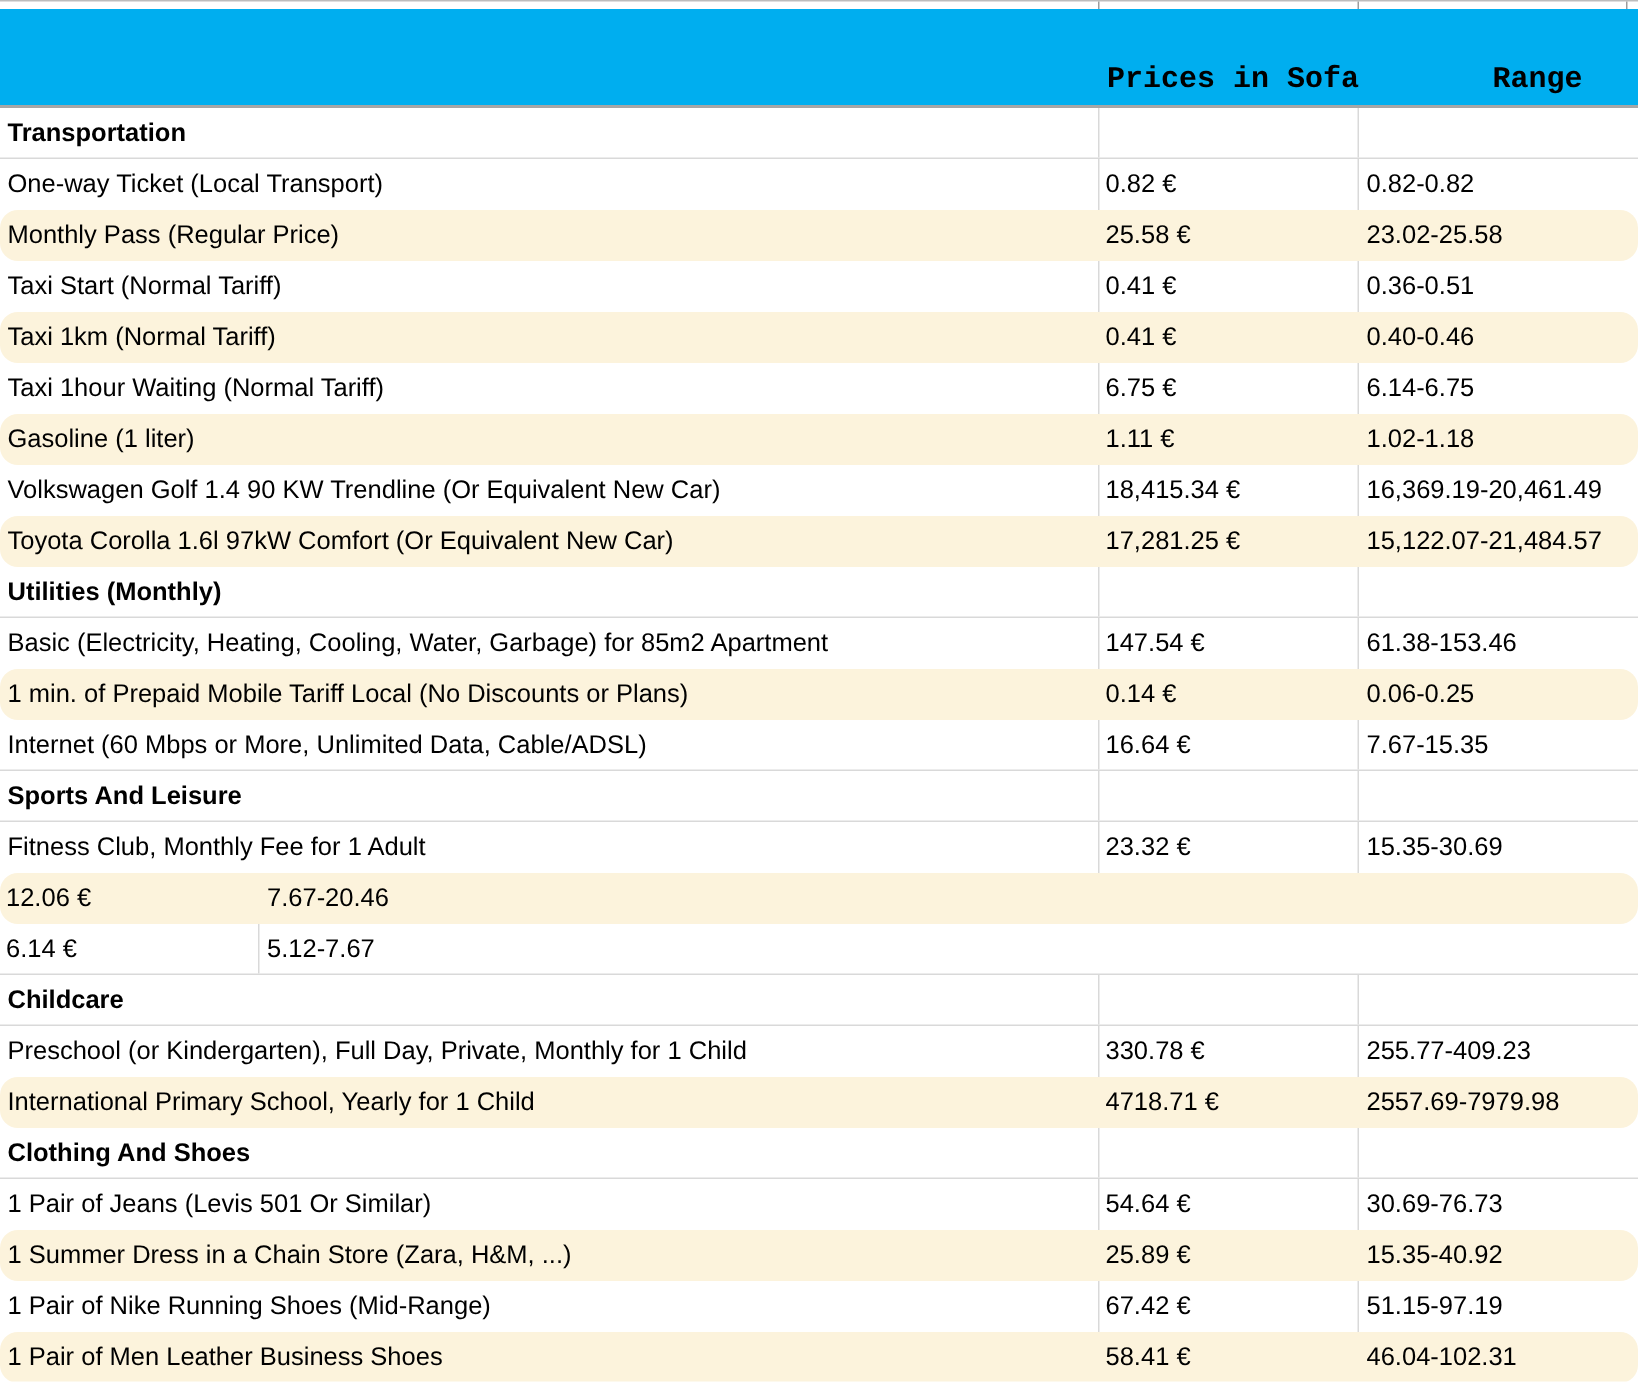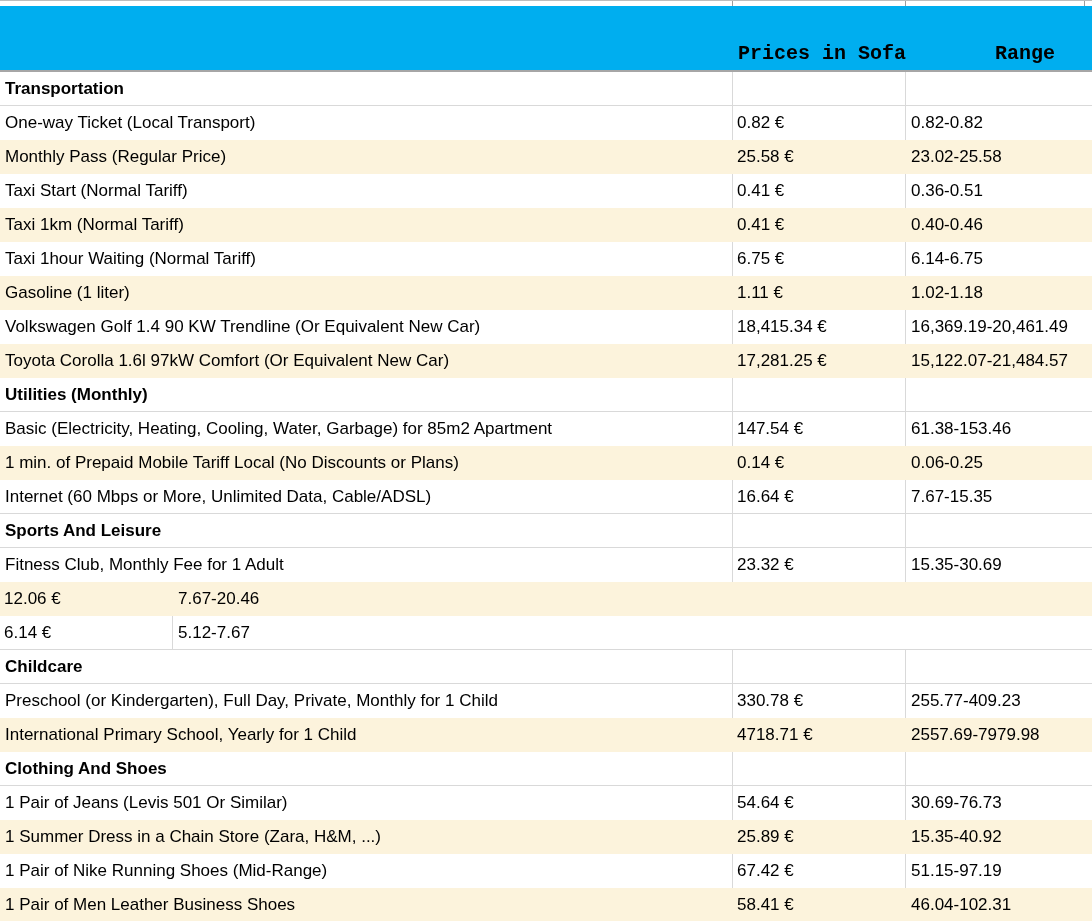--- a/index.html
+++ b/index.html
@@ -11,21 +11,21 @@
   .top-strip .tick{position:absolute;top:0;width:1px;height:6px;background:#9d9d9d;}
   .tick-a{left:732px;} .tick-b{left:905px;} .tick-c{left:1084px;}
 
   .header-band{position:relative;height:64px;background:#00AEEF;border-bottom:2px solid #a6a6a6;}
   .col-header{position:absolute;bottom:5px;font-size:20px;font-weight:700;color:#000;white-space:nowrap;font-family:Liberation Mono, monospace;}
   .col-header.price{left:738px;}
   .col-header.range{left:956px;margin-left:39px;}
 
   #rows{width:1092px;}
   .row{display:flex;height:34px;box-sizing:border-box;background:#ffffff;}
-  .row.cream{background:#FCF3DC;}
+  .row.cream{background:#FCF3DC;border-radius:12px;}
   .row.line-below{border-bottom:1px solid #d9d9d9;}
   .cell{display:flex;align-items:center;box-sizing:border-box;font-size:17px;white-space:nowrap;overflow:hidden;}
   .c1{width:733px;padding-left:5px;}
   .c2{width:173px;padding-left:4px;}
   .c3{flex:1;padding-left:5px;}
   .row.white .c1,.row.white .c2{border-right:1px solid #d9d9d9;}
   .row.section .c1{font-weight:700;}
 </style>
 </head>
 <body>

